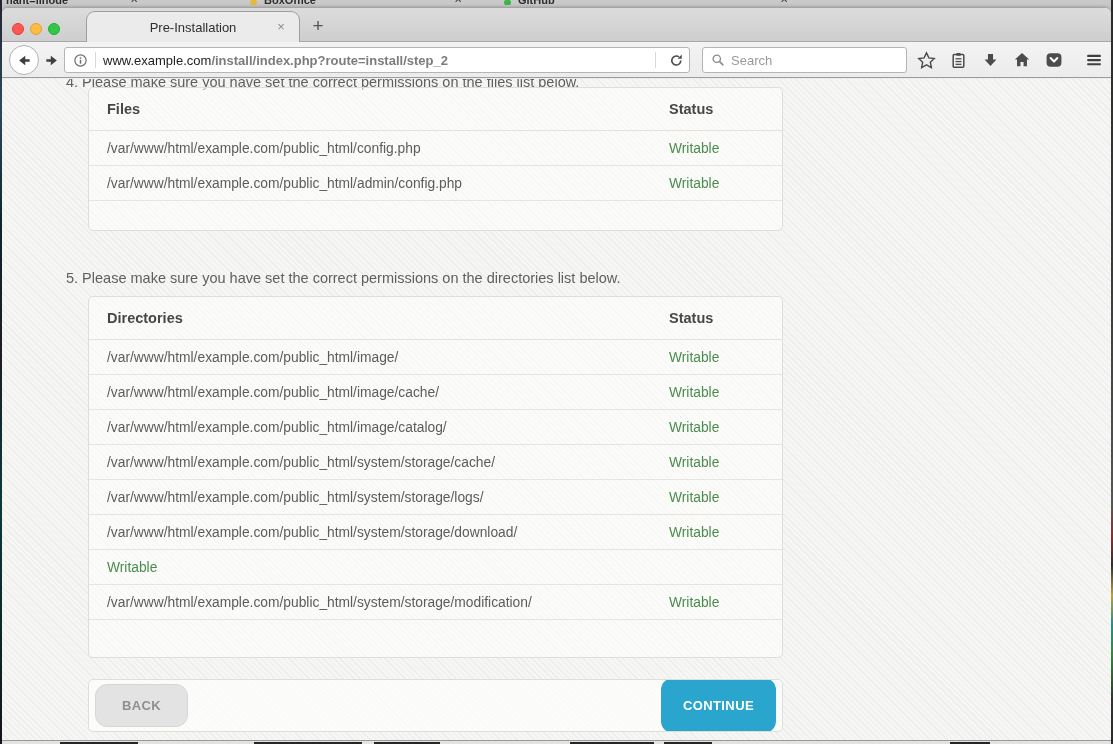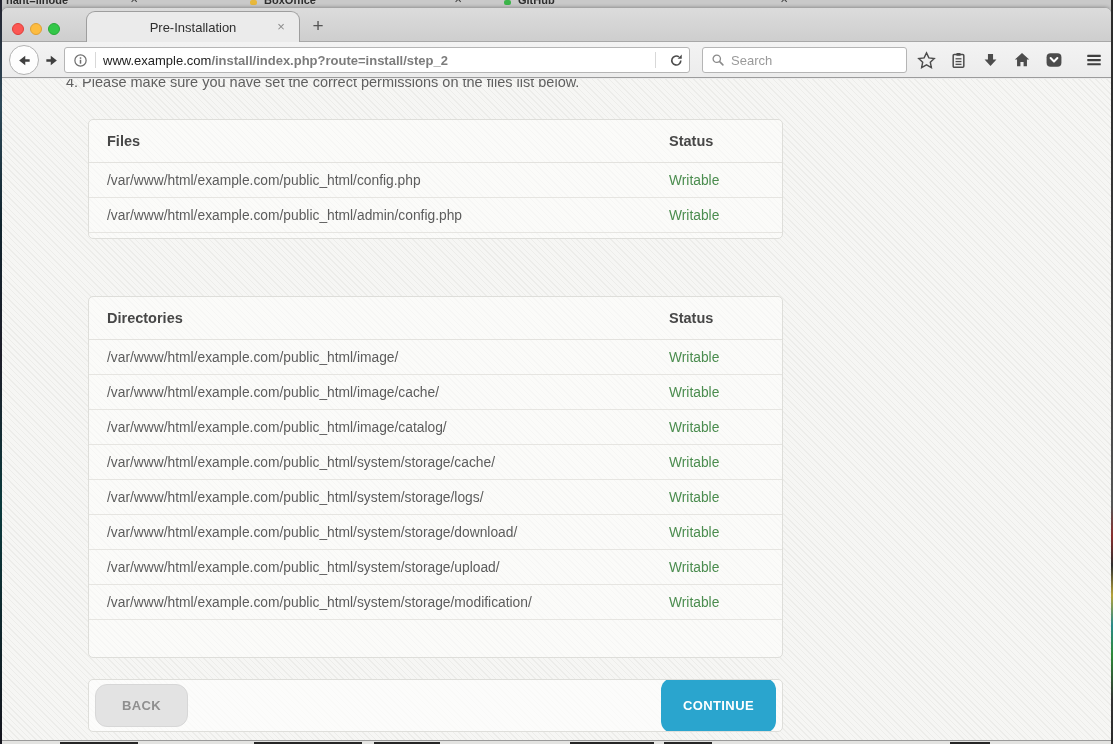--- a/index.html
+++ b/index.html
@@ -52,21 +52,21 @@
   .tool-icon { position:absolute; top:7px; width:24px; height:22px; display:flex; align-items:center; justify-content:center; cursor:default; }
 
   
   .content { position:absolute; top:71px; left:0; right:0; bottom:0; overflow:hidden;
     background-color:#f6f6f4;
     background-image:repeating-linear-gradient(45deg, rgba(110,110,100,0.07) 0px, rgba(110,110,100,0.07) 1px, transparent 1px, transparent 4px); }
   .step-text { position:absolute; left:64px; font-size:14.5px; color:#5f5f5f; }
   .step-4 { top:-5px; }
   .step-5 { top:191px; }
   .panel { position:absolute; left:86px; width:695px; background-color:rgba(255,255,254,0.55); border:1px solid #dededa; border-radius:5px; overflow:hidden; }
-  .panel-files { top:40px; height:120px; }
+  .panel-files { top:8px; height:144px; }
   .panel-dirs { top:217px; height:362px; }
   .tbl-header { display:flex; align-items:center; height:43px; padding:0 18px; border-bottom:1px solid #e3e2de; font-size:14.5px; font-weight:bold; color:#474747; }
   .col-name { flex:1; }
   .col-status { width:95px; flex-shrink:0; }
   .tbl-row { display:flex; align-items:center; height:35px; padding:0 18px; border-bottom:1px solid #e6e5e1; font-size:13.8px; }
   .cell-path { color:#5c5c5c; }
   .cell-status { color:#4a8c4e; }
 
   .panel-actions { top:600px; height:53px; display:flex; align-items:center; justify-content:space-between; padding:0 6px; background-color:rgba(255,255,254,0.7); }
   .btn { border:none; border-radius:12px; font-family:"Liberation Sans",sans-serif; font-size:13px; font-weight:bold; letter-spacing:0.4px; cursor:default; }
@@ -220,20 +220,21 @@
             <span class="col-name cell-path">/var/www/html/example.com/public_html/config.php</span>
             <span class="col-status cell-status">Writable</span>
           </div>
             <div class="tbl-row">
             <span class="col-name cell-path">/var/www/html/example.com/public_html/admin/config.php</span>
             <span class="col-status cell-status">Writable</span>
           </div>
           </div>
       </div>
 
+      <div class="step-text step-5">5. Please make sure you have set the correct permissions on the directories list below.</div>
 
       <div class="panel panel-dirs">
         <div class="tbl-header">
           <span class="col-name">Directories</span>
           <span class="col-status">Status</span>
         </div>
         <div>
 
         <div class="tbl-row">
             <span class="col-name cell-path">/var/www/html/example.com/public_html/image/</span>
@@ -253,21 +254,20 @@
           </div>
             <div class="tbl-row">
             <span class="col-name cell-path">/var/www/html/example.com/public_html/system/storage/logs/</span>
             <span class="col-status cell-status">Writable</span>
           </div>
             <div class="tbl-row">
             <span class="col-name cell-path">/var/www/html/example.com/public_html/system/storage/download/</span>
             <span class="col-status cell-status">Writable</span>
           </div>
             <div class="tbl-row">
-            <span class="col-name cell-path">/var/www/html/example.com/public_html/system/storage/upload/</span>
             <span class="col-status cell-status">Writable</span>
           </div>
             <div class="tbl-row">
             <span class="col-name cell-path">/var/www/html/example.com/public_html/system/storage/modification/</span>
             <span class="col-status cell-status">Writable</span>
           </div>
           </div>
       </div>
 
       <div class="panel panel-actions">

